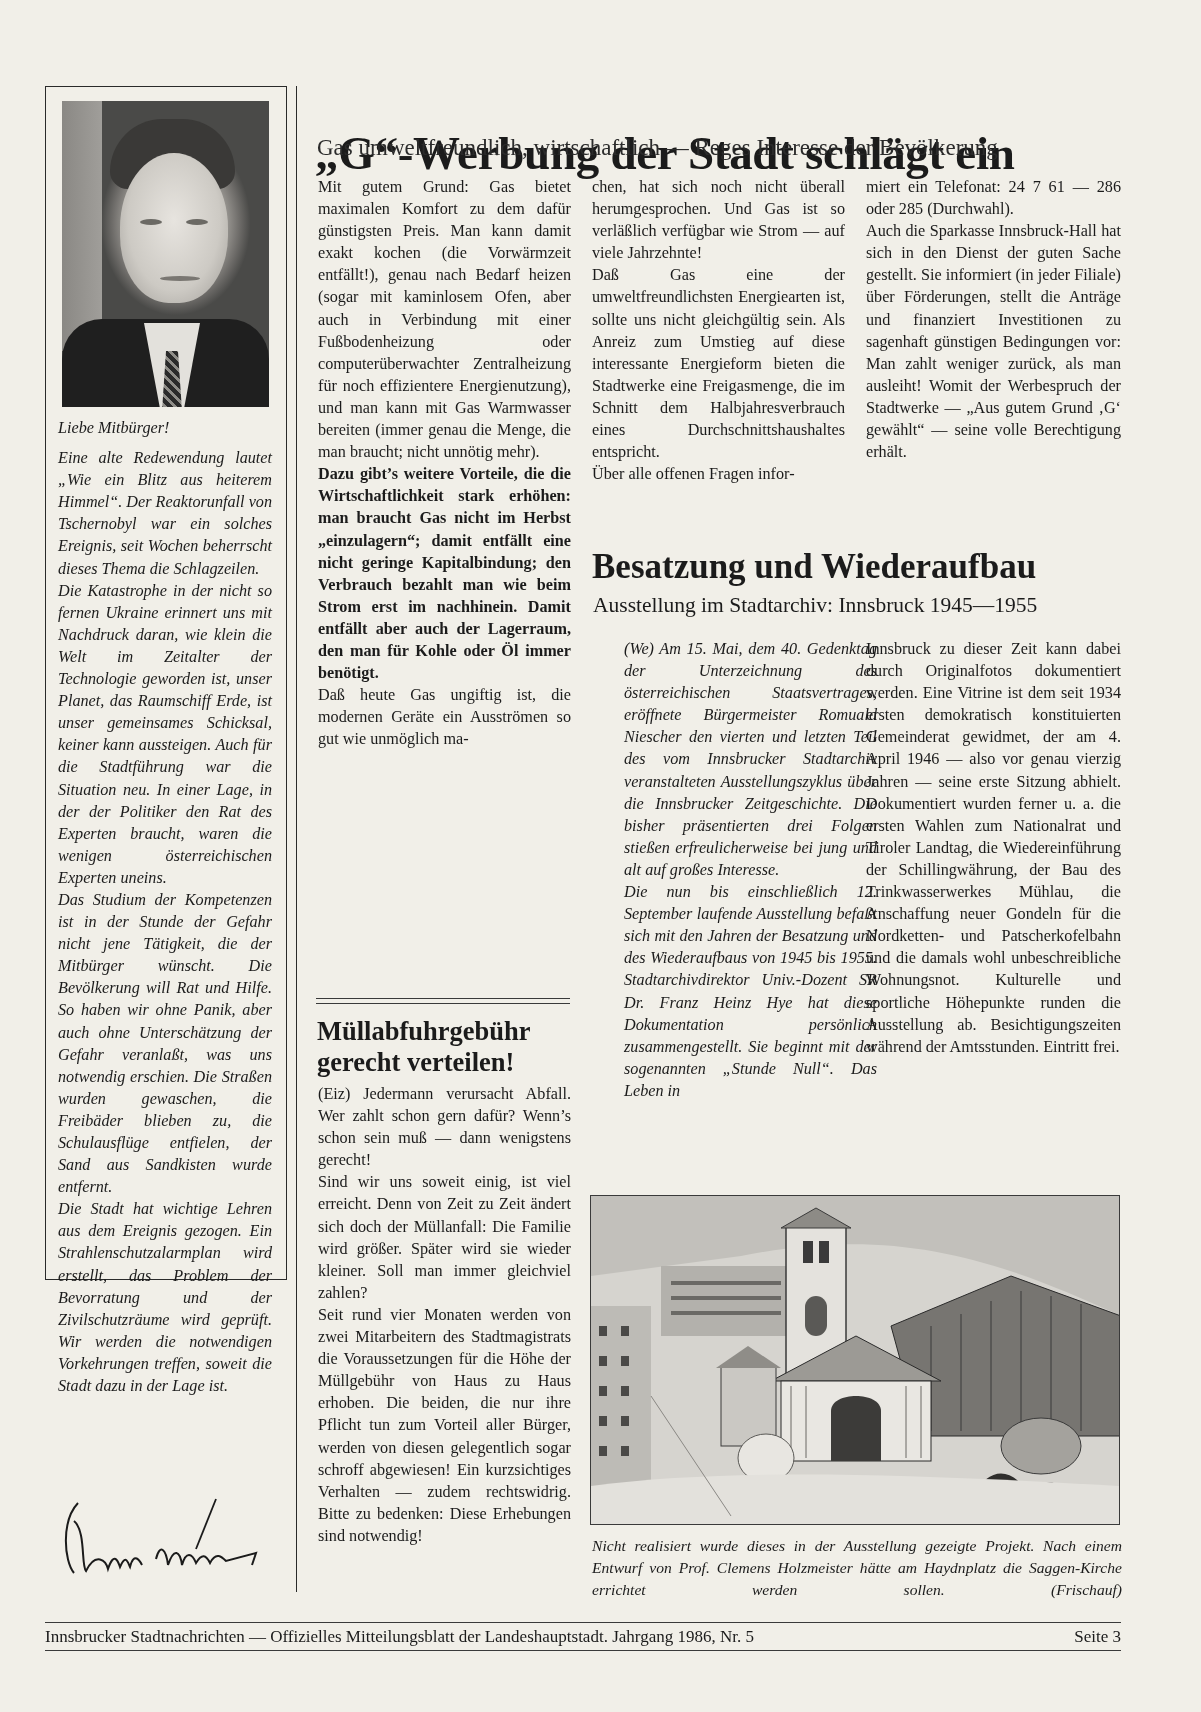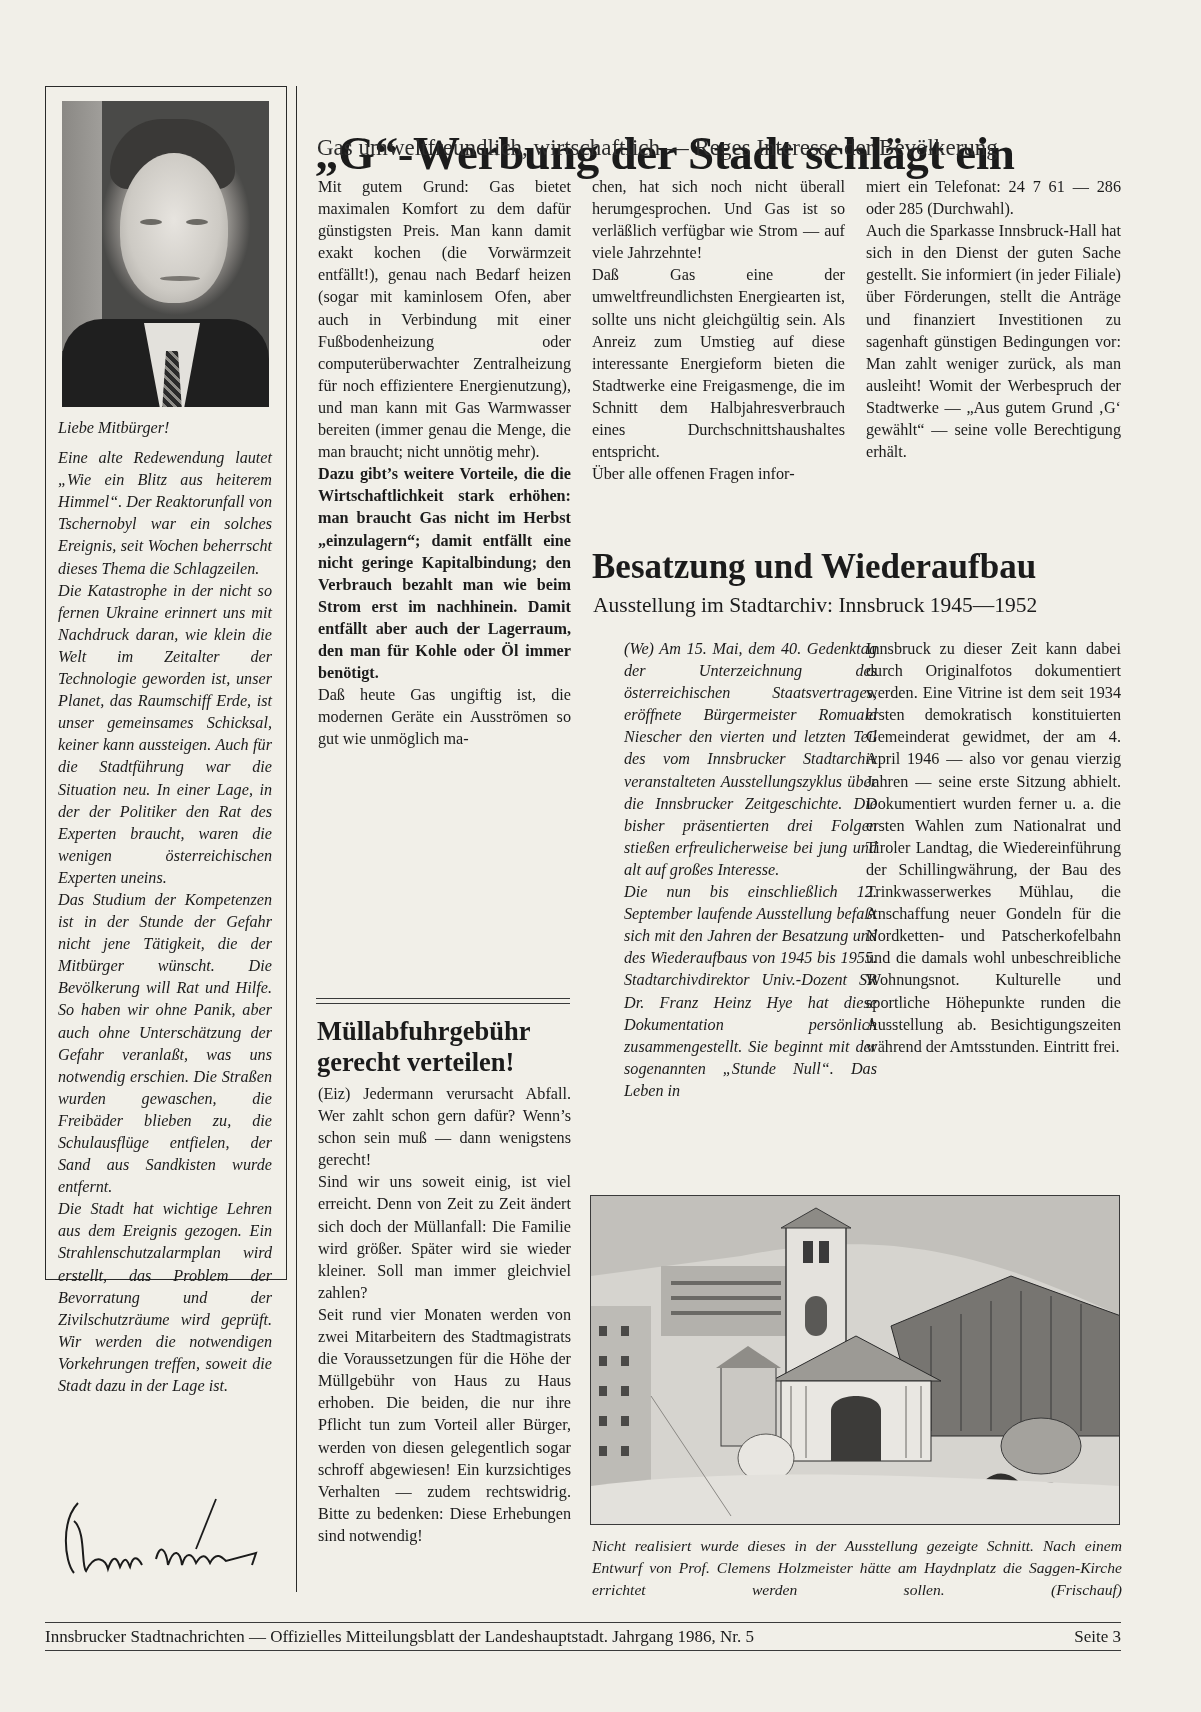--- a/index.html
+++ b/index.html
@@ -162,21 +162,21 @@
 
 <div id="double-rule" class="abs"></div>
 <div id="muell-headline" class="abs">Müllabfuhrgebühr gerecht verteilen!</div>
 <div id="muell-body" class="abs col-text">
   <p>(Eiz) Jedermann verursacht Abfall. Wer zahlt schon gern dafür? Wenn’s schon sein muß — dann wenigstens gerecht!</p>
   <p>Sind wir uns soweit einig, ist viel erreicht. Denn von Zeit zu Zeit ändert sich doch der Müllanfall: Die Familie wird größer. Später wird sie wieder kleiner. Soll man immer gleichviel zahlen?</p>
   <p>Seit rund vier Monaten werden von zwei Mitarbeitern des Stadtmagistrats die Voraussetzungen für die Höhe der Müllgebühr von Haus zu Haus erhoben. Die beiden, die nur ihre Pflicht tun zum Vorteil aller Bürger, werden von diesen gelegentlich sogar schroff abgewiesen! Ein kurzsichtiges Verhalten — zudem rechtswidrig. Bitte zu bedenken: Diese Erhebungen sind notwendig!</p>
 </div>
 
 <div id="besatz-headline" class="abs">Besatzung und Wiederaufbau</div>
-<div id="besatz-subhead" class="abs">Ausstellung im Stadtarchiv: Innsbruck 1945—1952</div>
+<div id="besatz-subhead" class="abs">Ausstellung im Stadtarchiv: Innsbruck 1945—1955</div>
 <div id="besatz-col1" class="abs col-text">
   <p>(We) Am 15. Mai, dem 40. Gedenktag der Unterzeichnung des österreichischen Staatsvertrages, eröffnete Bürgermeister Romuald Niescher den vierten und letzten Teil des vom Innsbrucker Stadtarchiv veranstalteten Ausstellungszyklus über die Innsbrucker Zeitgeschichte. Die bisher präsentierten drei Folgen stießen erfreulicherweise bei jung und alt auf großes Interesse.</p>
   <p>Die nun bis einschließlich 12. September laufende Ausstellung befaßt sich mit den Jahren der Besatzung und des Wiederaufbaus von 1945 bis 1955. Stadtarchivdirektor Univ.-Dozent SR Dr. Franz Heinz Hye hat diese Dokumentation persönlich zusammengestellt. Sie beginnt mit der sogenannten „Stunde Null“. Das Leben in</p>
 </div>
 <div id="besatz-col2" class="abs col-text">
   <p>Innsbruck zu dieser Zeit kann dabei durch Originalfotos dokumentiert werden. Eine Vitrine ist dem seit 1934 ersten demokratisch konstituierten Gemeinderat gewidmet, der am 4. April 1946 — also vor genau vierzig Jahren — seine erste Sitzung abhielt. Dokumentiert wurden ferner u. a. die ersten Wahlen zum Nationalrat und Tiroler Landtag, die Wiedereinführung der Schillingwährung, der Bau des Trinkwasserwerkes Mühlau, die Anschaffung neuer Gondeln für die Nordketten- und Patscherkofelbahn und die damals wohl unbeschreibliche Wohnungsnot. Kulturelle und sportliche Höhepunkte runden die Ausstellung ab. Besichtigungszeiten während der Amtsstunden. Eintritt frei.</p>
 </div>
 
 <div id="drawing" class="abs" aria-label="Architekturzeichnung der Saggen-Kirche">
   <svg width="530" height="330" viewBox="0 0 530 330">
@@ -234,18 +234,18 @@
     <path d="M125 172 L157 150 L190 172 Z" fill="#8f8d88"></path>
 
     <ellipse cx="175" cy="262" rx="28" ry="24" fill="#e8e6e1" stroke="#5a5956"></ellipse>
     <ellipse cx="450" cy="250" rx="40" ry="28" fill="#a4a29d" stroke="#3a3a3a"></ellipse>
     <path d="M380 300 C 400 270, 420 270, 440 300 C 450 280, 470 282, 480 305" fill="#2f2e2c"></path>
 
     <path d="M0 290 C 150 270, 350 280, 530 290 L530 330 L0 330 Z" fill="#e3e1dc"></path>
     <path d="M60 200 L140 320" stroke="#8a8884" stroke-width="1"></path>
   </svg>
 </div>
-<div id="caption" class="abs">Nicht realisiert wurde dieses in der Ausstellung gezeigte Schnitt. Nach einem Entwurf von Prof. Clemens Holzmeister hätte am Haydnplatz die Saggen-Kirche errichtet werden sollen. (Frischauf)</div>
+<div id="caption" class="abs">Nicht realisiert wurde dieses in der Ausstellung gezeigte Projekt. Nach einem Entwurf von Prof. Clemens Holzmeister hätte am Haydnplatz die Saggen-Kirche errichtet werden sollen. (Frischauf)</div>
 
 <div id="footer-rule-top" class="abs"></div>
 <div id="footer-left" class="abs">Innsbrucker Stadtnachrichten — Offizielles Mitteilungsblatt der Landeshauptstadt. Jahrgang 1986, Nr. 5</div>
 <div id="footer-right" class="abs">Seite 3</div>
 <div id="footer-rule-bottom" class="abs"></div>
 
 </body></html>

